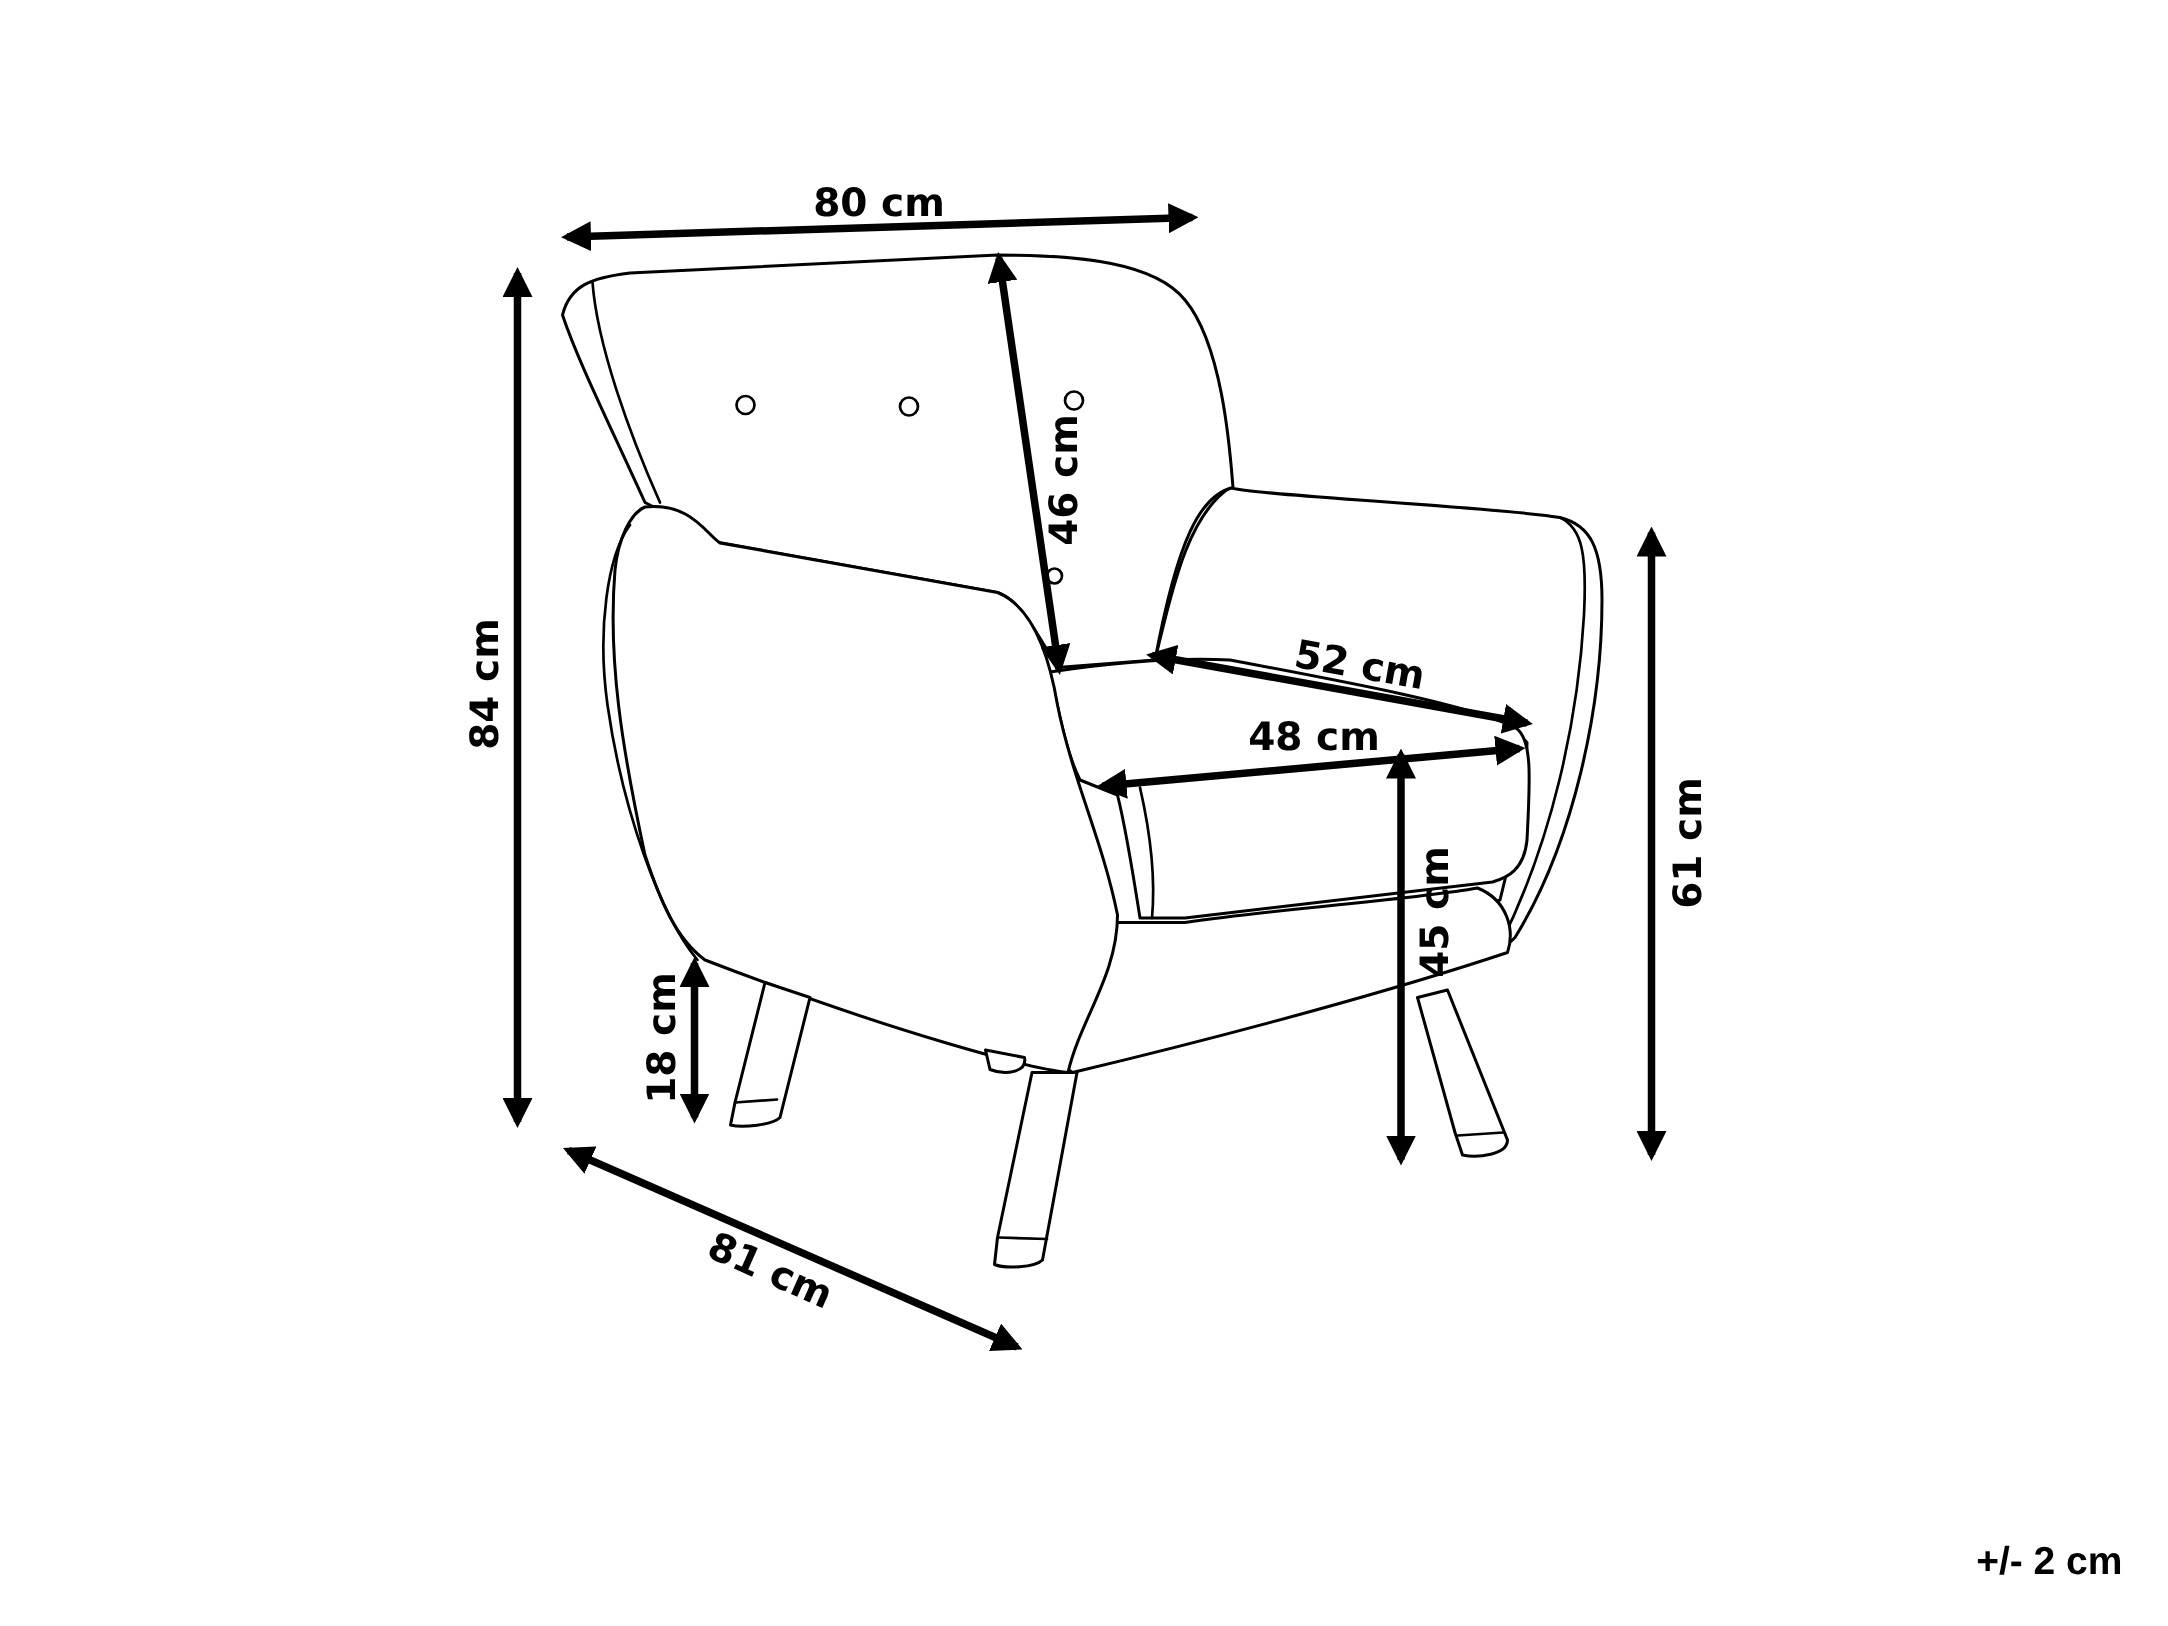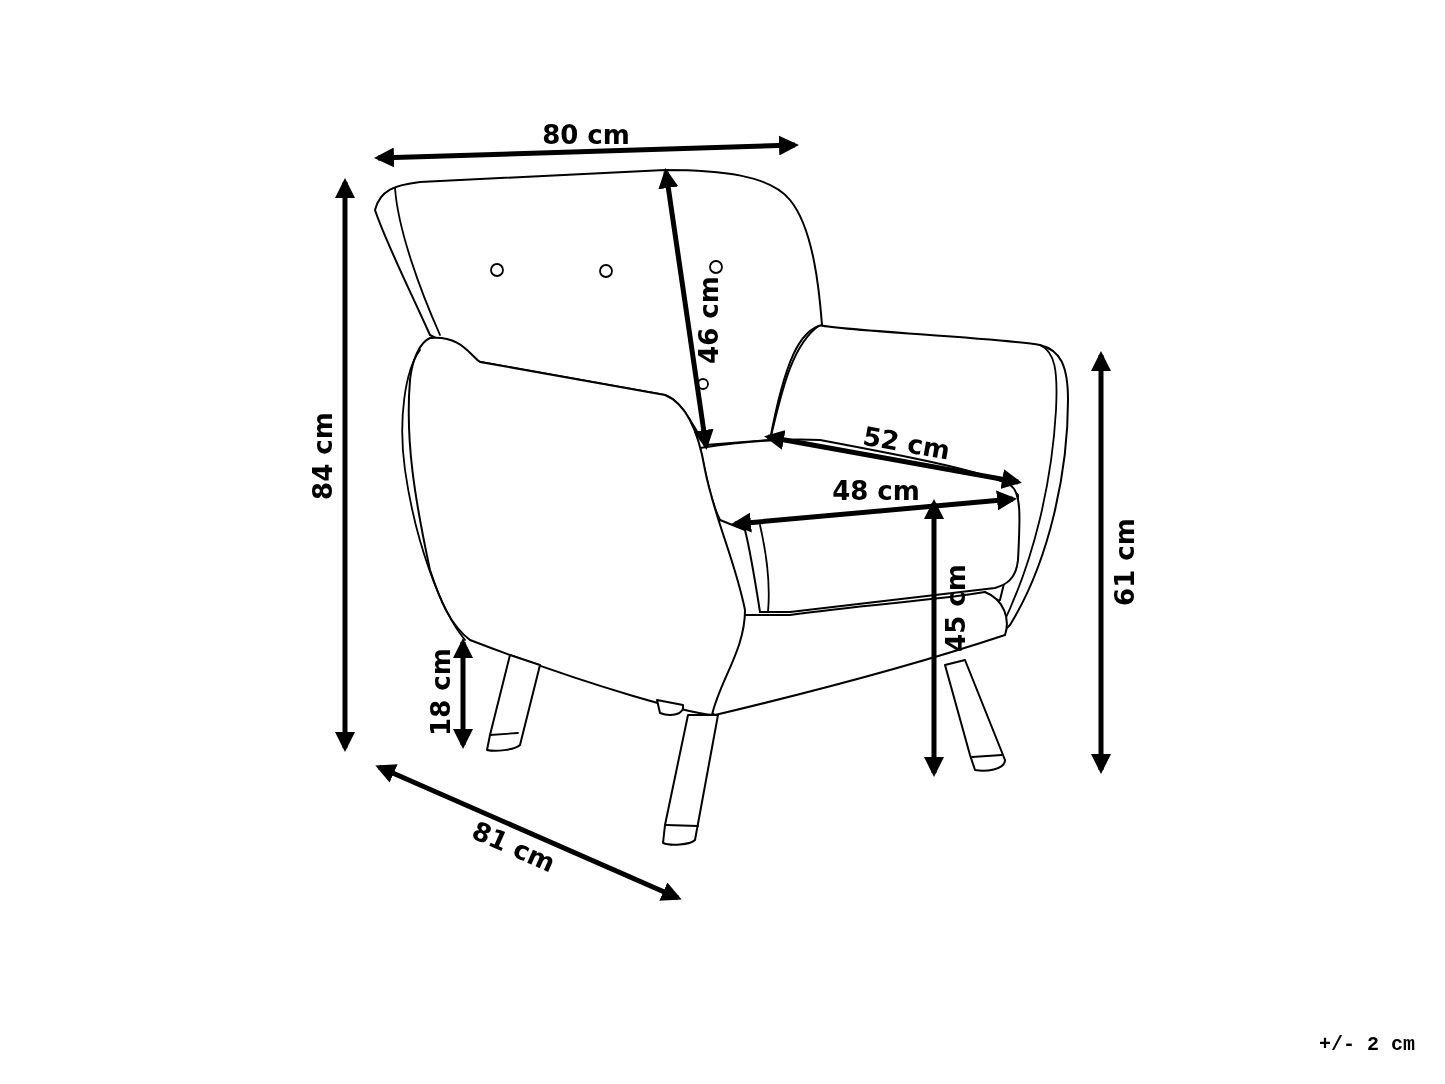--- a/index.html
+++ b/index.html
@@ -1,19 +1,19 @@
 <!DOCTYPE html>
 <html><head>
 <meta charset="utf-8">
 <style>
   html, body { margin:0; padding:0; background:#ffffff; }
   body { width:1445px; height:1084px; position:relative; overflow:hidden; font-family:"DejaVu Sans", sans-serif; }
   #diagram { position:absolute; left:0; top:0; }
   .dim-label { font-family:"DejaVu Sans", sans-serif; font-weight:bold; font-size:26px; fill:#000; }
-  .tolerance { position:absolute; right:30px; bottom:28px; font-family:Liberation Mono, monospace; font-weight:bold; font-size:20px; color:#000; }
+  .tolerance { position:absolute; right:30px; bottom:28px; font-family:Liberation Sans, sans-serif; font-weight:bold; font-size:26px; color:#000; }
   .outline { fill:#fff; stroke:#000; stroke-width:2; stroke-linejoin:round; stroke-linecap:round; }
   .line { fill:none; stroke:#000; stroke-width:1.8; stroke-linejoin:round; stroke-linecap:round; }
   .arrow { stroke:#000; stroke-width:5; fill:none; }
 </style>
 </head>
 <body>
 
 <svg id="diagram" width="1445" height="1084" viewBox="0 0 1445 1084">
   <defs>
     <marker id="ah" viewBox="0 0 10 10" refX="8" refY="5" markerWidth="4" markerHeight="4" orient="auto-start-reverse">

